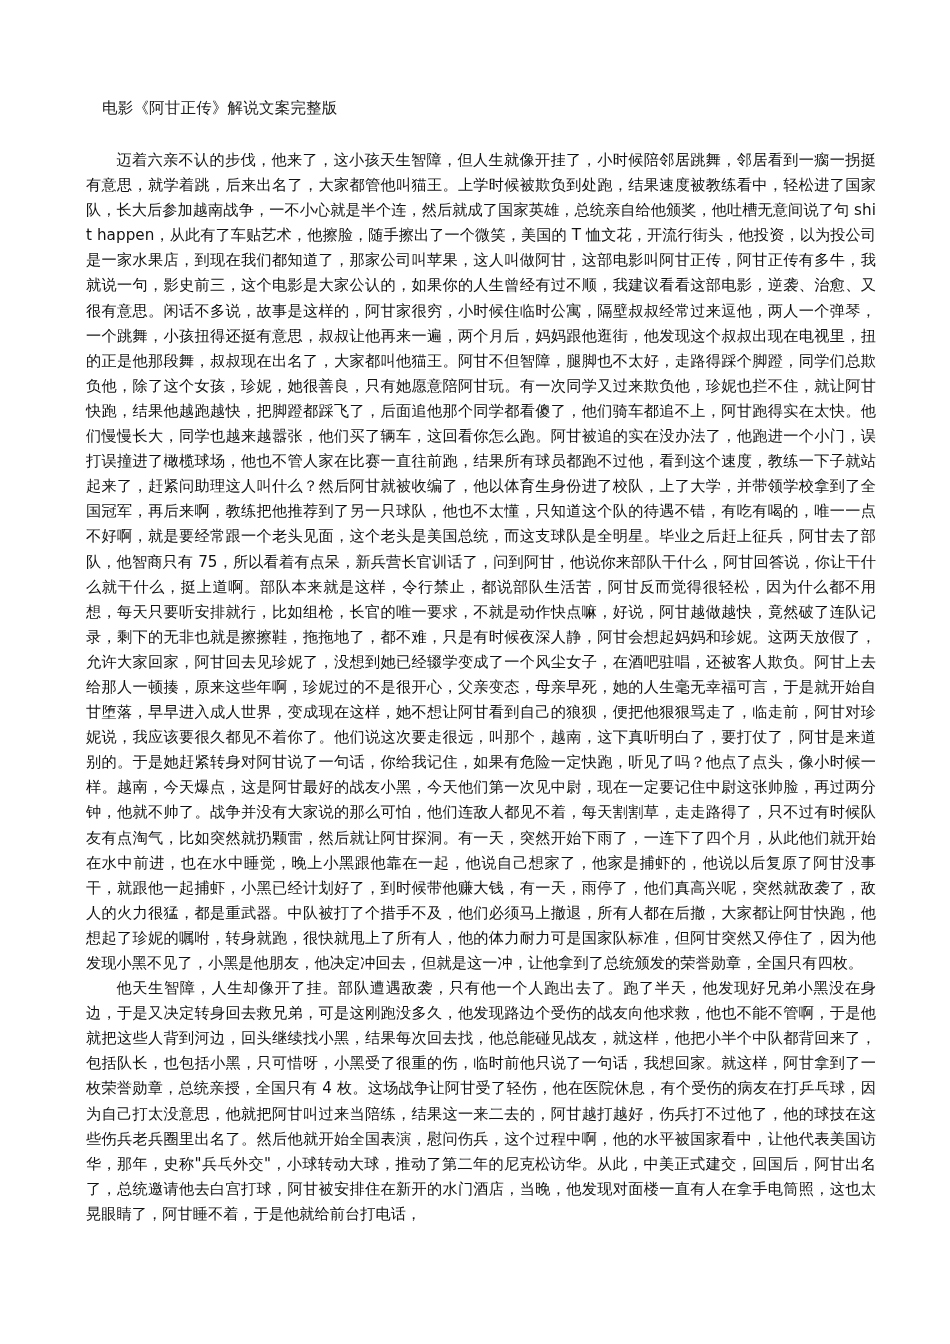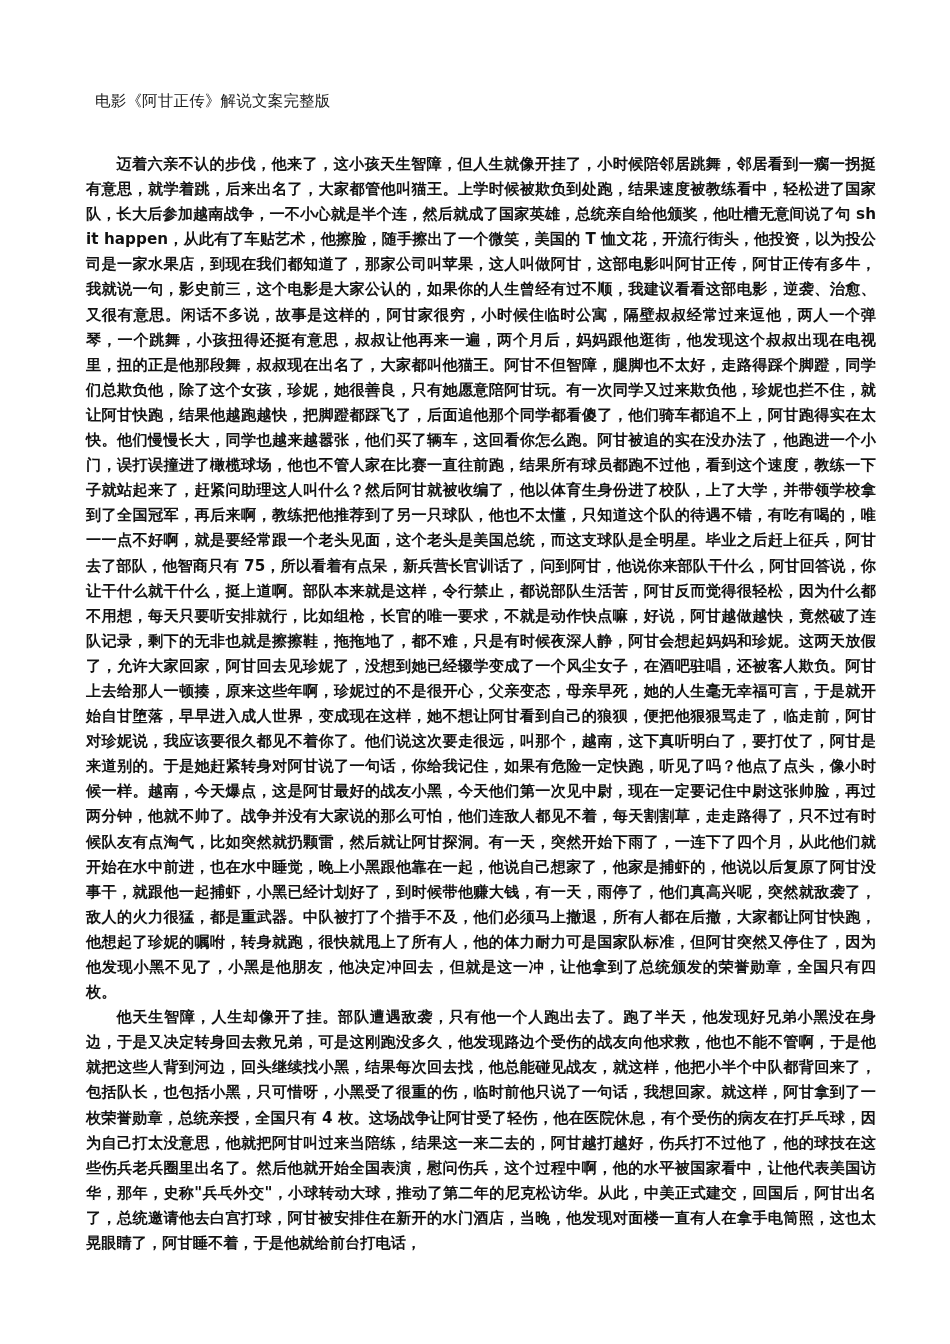--- a/index.html
+++ b/index.html
@@ -24,28 +24,27 @@
   .page-inner {
     position: absolute;
     left: 86px;
     top: 0;
     width: 790px;
   }
   .doc-title {
     font-size: 15.5px;
     line-height: 22px;
     font-weight: normal;
-    margin: 9px;
+    margin: 16px;
     padding-top: 81px;
     letter-spacing: 0.2px;
     color: #1a1a1a;
   }
   .doc-body {
-    margin-top: 40px;
-    font-weight: bold;
+    margin-top: 29px;
   }
   .doc-paragraph {
     font-size: 15.2px;
     line-height: 25.1px;
     text-align: justify;
     text-align-last: left;
     text-justify: inter-ideograph;
     margin: 0;
     letter-spacing: 0.05px;
     color: #121212;

